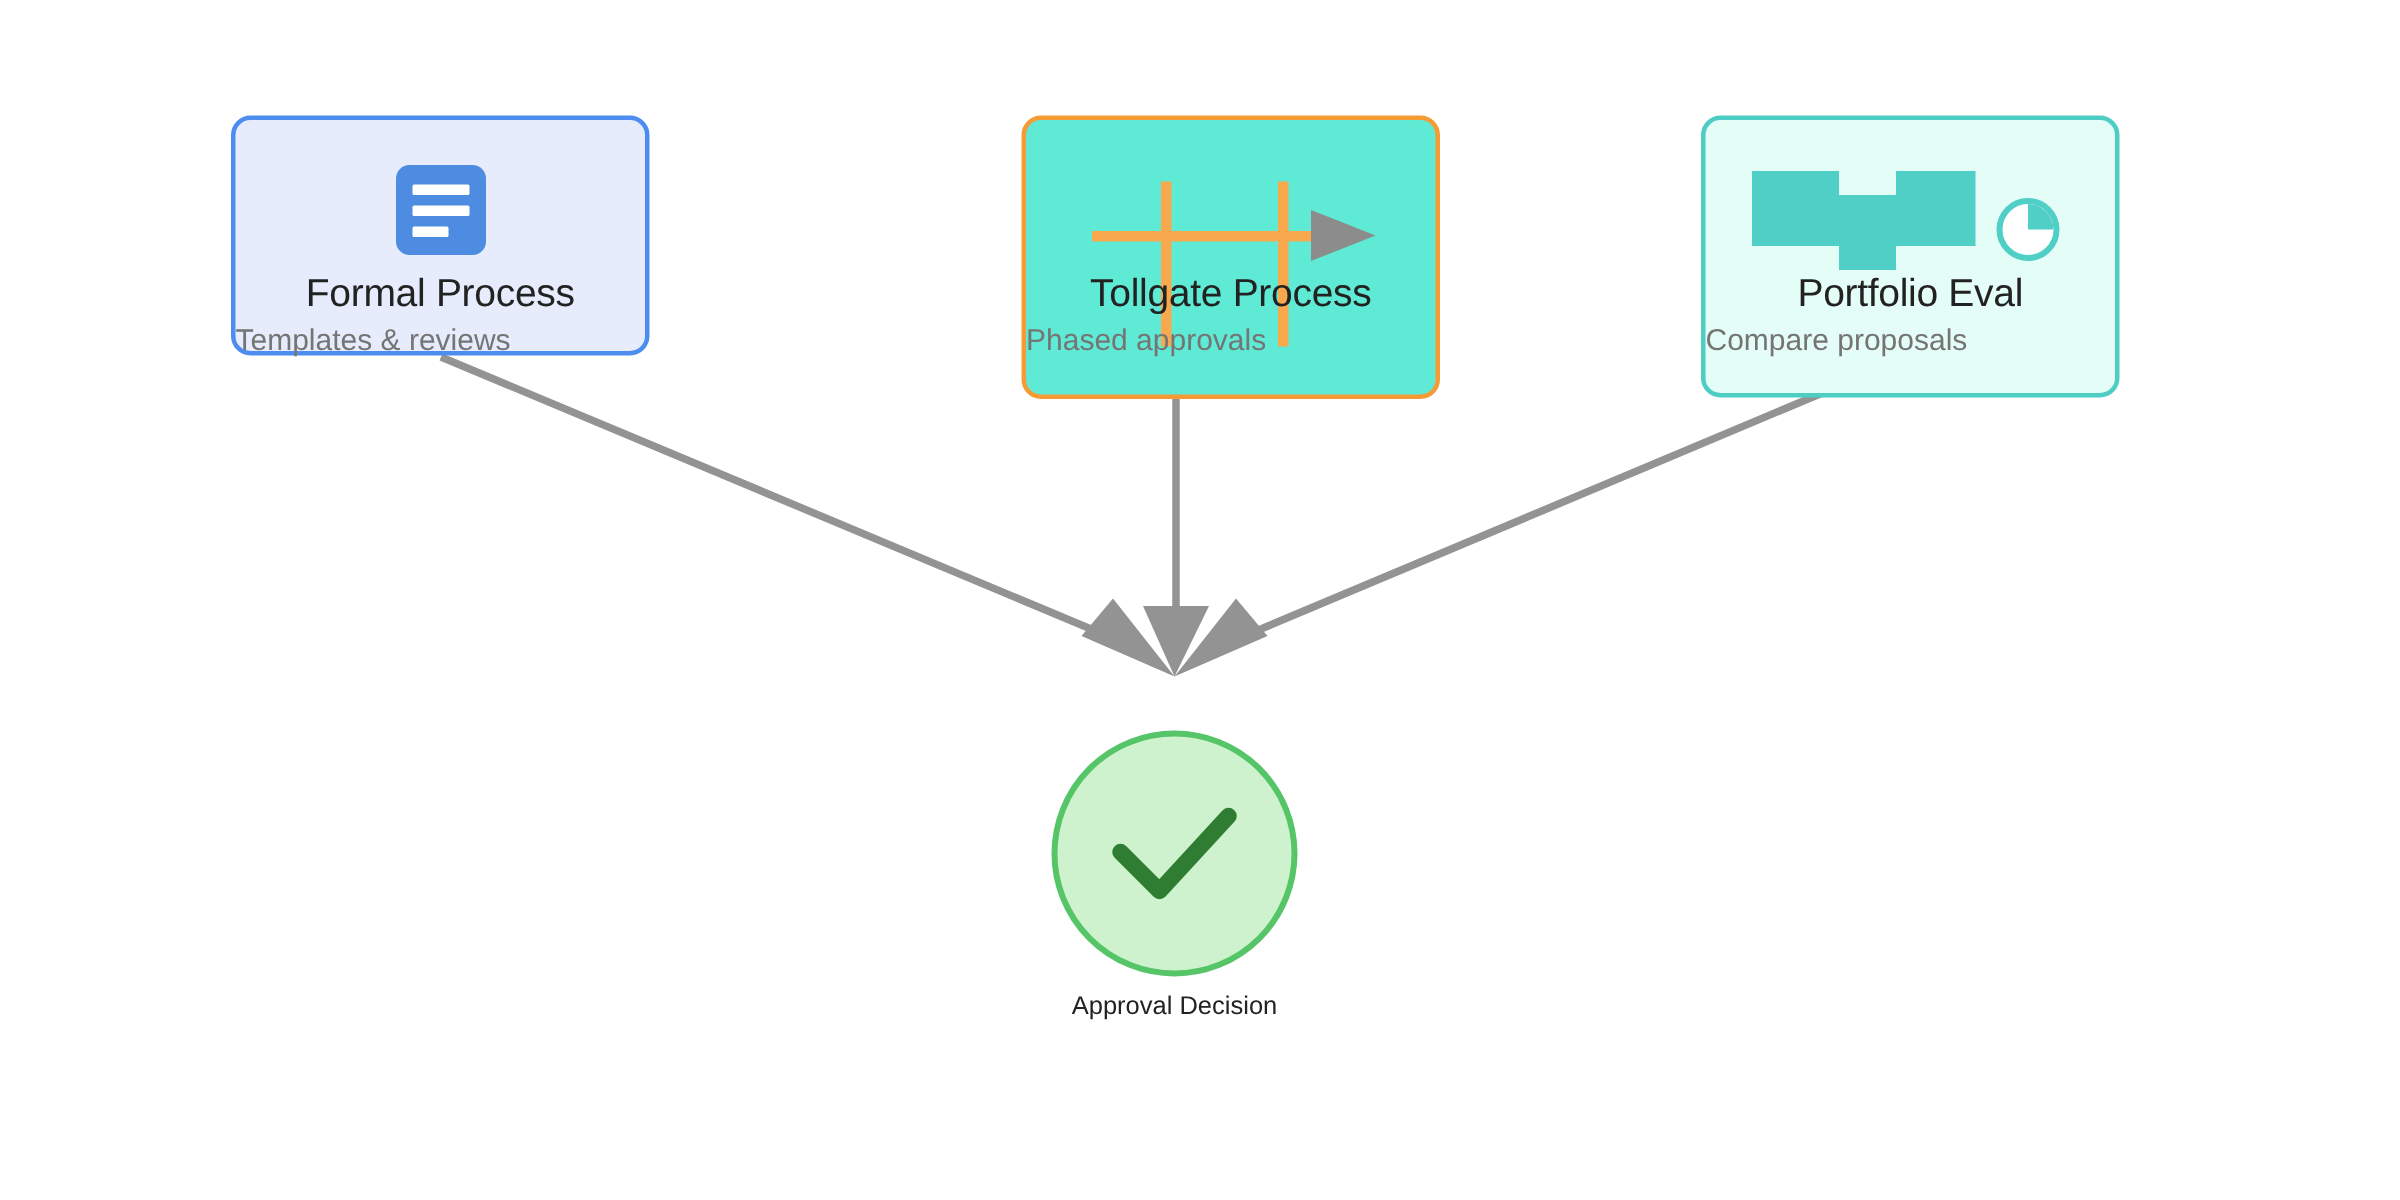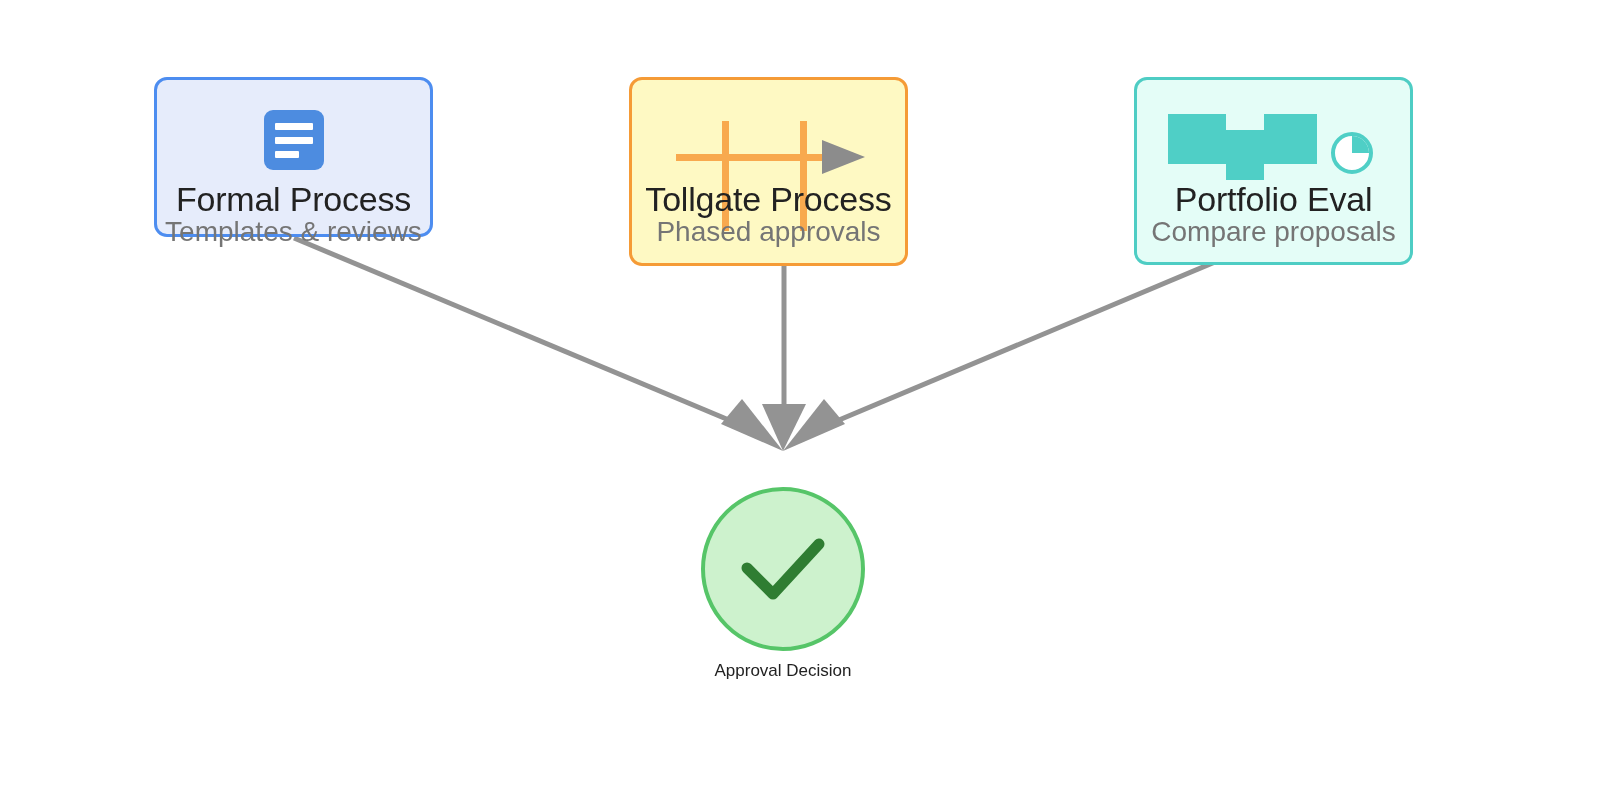--- a/index.html
+++ b/index.html
@@ -44,32 +44,31 @@
     right: 0;
     top: 22px;
     height: 72px;
   }
   .card-title {
     position: absolute;
     left: 0;
     right: 0;
     top: 100px;
     text-align: center;
-    font-size: 34px;
+    font-size: 26px;
     color: #222222;
     letter-spacing: -0.2px;
     white-space: nowrap;
   }
   .card-sub {
     position: absolute;
     left: 0;
     right: 0;
     top: 136px;
-    text-align: center;
-    font-size: 28px;
+    font-size: 20px;
     color: #757575;
     white-space: nowrap;
   }
 
   
   #card-formal {
     left: 154px;
     top: 77px;
     width: 279px;
     height: 160px;
@@ -92,25 +91,25 @@
     height: 7px;
     background: #ffffff;
     border-radius: 1px;
   }
   .doc-line.l1 { top: 13px; width: 38px; }
   .doc-line.l2 { top: 27px; width: 38px; }
   .doc-line.l3 { top: 41px; width: 24px; }
 
   
   #card-tollgate {
-    left: 629px;
+    left: 681px;
     top: 77px;
     width: 279px;
     height: 189px;
-    background: #fef9c3;
+    background: #5eead4;
     border-color: #f59b36;
   }
   .gate-icon {
     position: absolute;
     left: 0;
     right: 0;
     top: 0;
     height: 130px;
   }
   .gate-rail {

